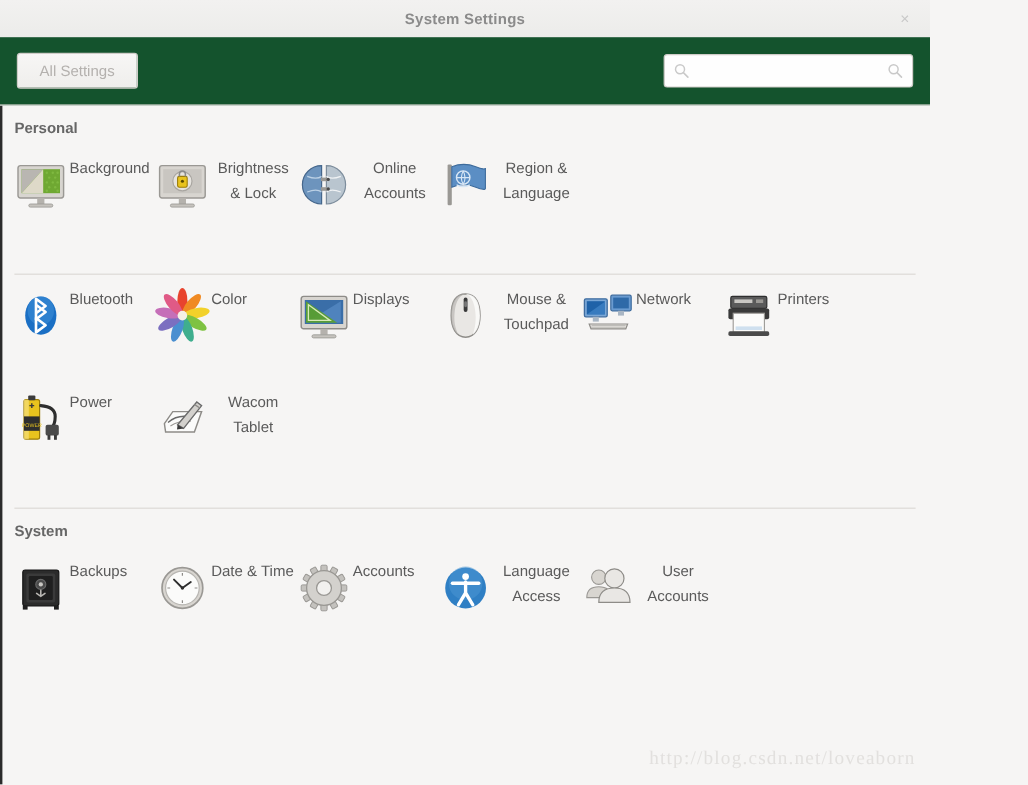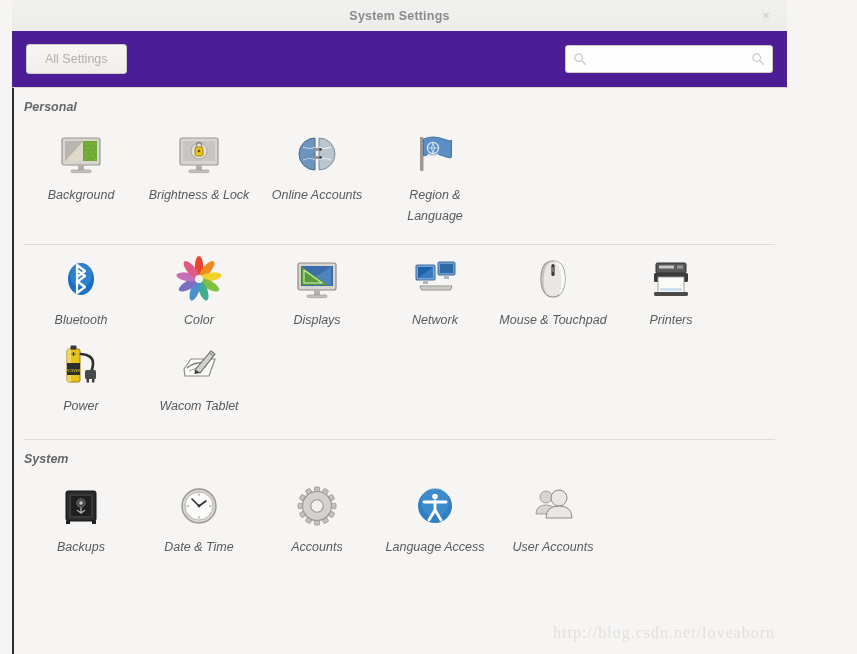--- a/index.html
+++ b/index.html
@@ -16,21 +16,20 @@
     color: #555555;
     -webkit-font-smoothing: antialiased;
   }
 
   .window {
     position: relative;
     width: 775px;
     height: 654px;
     background: #f6f5f4;
     overflow: hidden;
-    margin-left: 12px;
   }
 
   
   .titlebar {
     position: relative;
     height: 31px;
     background: linear-gradient(#f2f1f0, #ececea);
     display: flex;
     align-items: center;
     justify-content: center;
@@ -54,21 +53,21 @@
     font-size: 13px;
     color: #c8c8c8;
     cursor: pointer;
     line-height: 1;
   }
 
   
   .toolbar {
     position: relative;
     height: 57px;
-    background: #4c1d95;
+    background: #14532d;
     border-bottom: 1px solid #d6d3d0;
     display: flex;
     align-items: center;
     padding: 0 14px;
   }
   .all-settings-btn {
     margin-left: 0;
     padding: 7px 18px;
     font-size: 12.5px;
     color: #b4b1ae;
@@ -121,21 +120,21 @@
     padding: 0;
   }
   .left-border {
     position: absolute;
     left: 0; top: 0; bottom: 0;
     width: 2px;
     background: #2b2b2b;
     z-index: 5;
   }
 
-  .section { padding: 0; font-style: italic; }
+  .section { padding: 0; }
   .section-title {
     font-size: 12.5px;
     font-weight: bold;
     color: #666;
     padding: 12px 0 6px 12px;
   }
   .divider {
     height: 1px;
     background: #dddad6;
     margin: 10px 12px 0 12px;
@@ -143,22 +142,21 @@
 
   .grid {
     display: flex;
     flex-wrap: wrap;
     padding: 4px 0 8px 10px;
   }
   .tile {
     width: 118px;
     min-height: 86px;
     display: flex;
-    flex-direction: column;
-    align-items: center;
+    align-items: flex-start;
     padding-top: 6px;
     cursor: pointer;
   }
   .tile-icon {
     width: 48px;
     height: 48px;
     display: flex;
     align-items: center;
     justify-content: center;
     margin-bottom: 7px;
@@ -347,48 +345,48 @@
               <rect x="14" y="40" width="20" height="2.6" rx="1.3" fill="#c6c3be" stroke="#9a9894" stroke-width="0.7"></rect>
             </svg>
           </span>
           <span class="tile-label">Displays</span>
         </div>
 
 
         <div class="tile">
           <span class="tile-icon">
             <svg viewBox="0 0 48 48" width="48" height="48">
+              <path d="M24 6 C15 6 12 14 12 24 C12 34 16 42 24 42 C32 42 36 34 36 24 C36 14 33 6 24 6 Z" fill="#e9e7e4" stroke="#8e8c88" stroke-width="1.2"></path>
+              <path d="M24 6 C15 6 12 14 12 24 C12 31 14 37 18 40 C15 34 14 28 15 20 C16 12 19 7 24 6 Z" fill="#b9b7b3" opacity="0.7"></path>
+              <path d="M24 6 C28 7 31 12 32 20 C33 28 32 34 30 40 C34 37 36 31 36 24 C36 14 33 6 24 6 Z" fill="#fbfbfa" opacity="0.85"></path>
+              <rect x="22.4" y="9" width="3.2" height="12" rx="1.6" fill="#3a3a3a"></rect>
+              <rect x="22.8" y="12" width="2.4" height="5" rx="1.2" fill="#777"></rect>
+            </svg>
+          </span>
+          <span class="tile-label">Mouse &amp; Touchpad</span>
+        </div>
+
+        <div class="tile">
+          <span class="tile-icon">
+            <svg viewBox="0 0 48 48" width="48" height="48">
               <rect x="27" y="7" width="17" height="13" rx="1.2" fill="#6a9bd0" stroke="#3f6c9e" stroke-width="1"></rect>
               <rect x="29" y="9" width="13" height="9" fill="#2f6aa8"></rect>
               <rect x="5" y="10" width="19" height="15" rx="1.3" fill="#7aa7d6" stroke="#3f6c9e" stroke-width="1.1"></rect>
               <rect x="7" y="12" width="15" height="11" fill="#1f62a8"></rect>
               <path d="M7 23 L22 12.5 L22 23 Z" fill="#3f82c4" opacity="0.8"></path>
               <rect x="12" y="25" width="5" height="4" fill="#a9b6c4"></rect>
               <rect x="33" y="20" width="5" height="4" fill="#a9b6c4"></rect>
               <path d="M9 31 L41 31 L39.5 35 L10.5 35 Z" fill="#e6e4e0" stroke="#8e8c88" stroke-width="1"></path>
               <g stroke="#b4b2ae" stroke-width="0.7">
                 <line x1="11" y1="32.3" x2="39.3" y2="32.3"></line>
                 <line x1="10.6" y1="33.7" x2="39" y2="33.7"></line>
               </g>
             </svg>
           </span>
           <span class="tile-label">Network</span>
-        </div>
-
-        <div class="tile">
-          <span class="tile-icon">
-            <svg viewBox="0 0 48 48" width="48" height="48">
-              <path d="M24 6 C15 6 12 14 12 24 C12 34 16 42 24 42 C32 42 36 34 36 24 C36 14 33 6 24 6 Z" fill="#e9e7e4" stroke="#8e8c88" stroke-width="1.2"></path>
-              <path d="M24 6 C15 6 12 14 12 24 C12 31 14 37 18 40 C15 34 14 28 15 20 C16 12 19 7 24 6 Z" fill="#b9b7b3" opacity="0.7"></path>
-              <path d="M24 6 C28 7 31 12 32 20 C33 28 32 34 30 40 C34 37 36 31 36 24 C36 14 33 6 24 6 Z" fill="#fbfbfa" opacity="0.85"></path>
-              <rect x="22.4" y="9" width="3.2" height="12" rx="1.6" fill="#3a3a3a"></rect>
-              <rect x="22.8" y="12" width="2.4" height="5" rx="1.2" fill="#777"></rect>
-            </svg>
-          </span>
-          <span class="tile-label">Mouse &amp; Touchpad</span>
         </div>
 
         <div class="tile">
           <span class="tile-icon">
             <svg viewBox="0 0 48 48" width="48" height="48">
               <rect x="9" y="8" width="30" height="10" rx="1.4" fill="#5a5a5a" stroke="#2e2e2e" stroke-width="1"></rect>
               <rect x="12" y="10.5" width="15" height="3" fill="#c9c7c3"></rect>
               <rect x="30" y="10.5" width="6" height="3" fill="#9a9894"></rect>
               <rect x="7" y="18" width="34" height="9" rx="1.6" fill="#3a3a3a"></rect>
               <rect x="11" y="22" width="26" height="16" fill="#fbfbfa" stroke="#9a9894" stroke-width="0.9"></rect>

